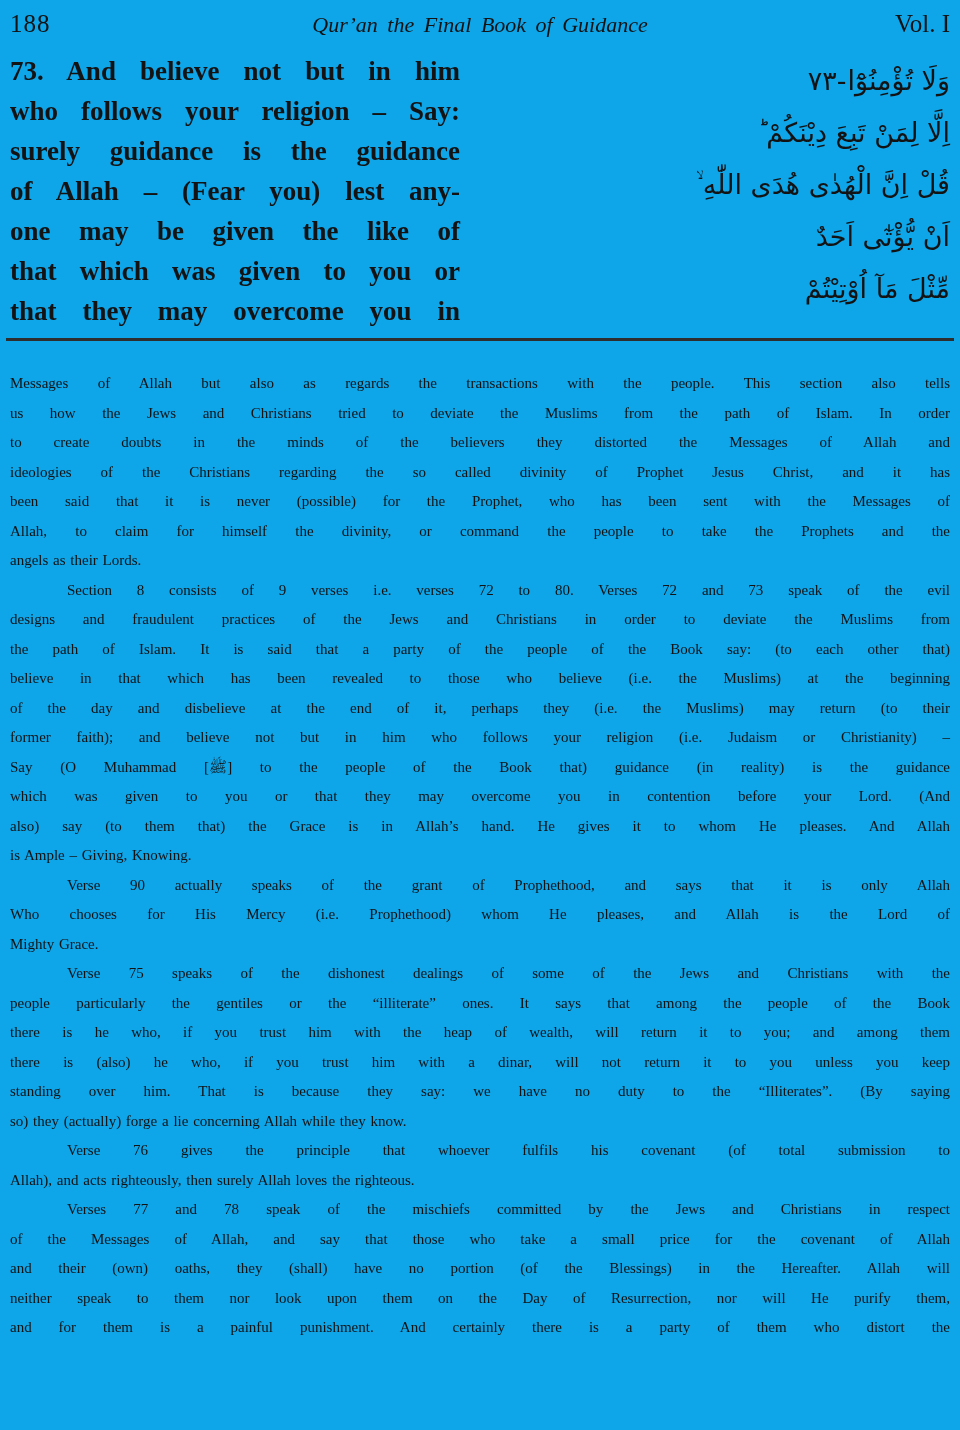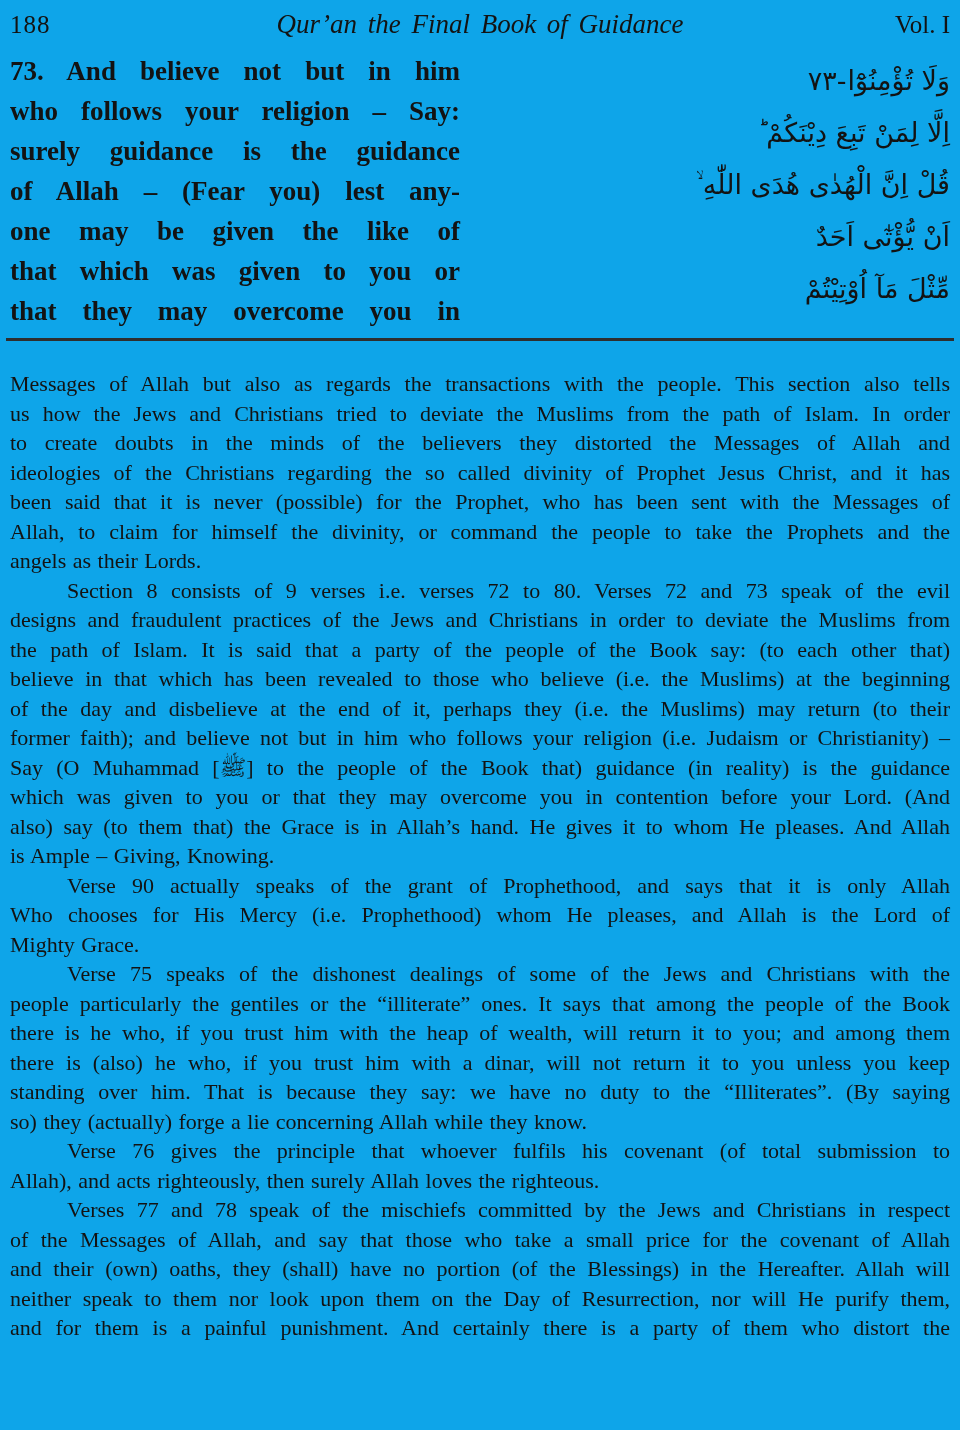--- a/index.html
+++ b/index.html
@@ -19,21 +19,21 @@
     display: flex;
     align-items: baseline;
     font-size: 25px;
     line-height: 32px;
   }
   .pnum  { width: 170px; letter-spacing: 1px; }
   .ptitle{
     flex: 1;
     text-align: center;
     font-style: italic;
-    font-size: 27px;
+    font-size: 22px;
     word-spacing: 4px;
   }
   .pvol  { width: 170px; text-align: right; }
 
   
   .verse-row { display: flex; margin-top: 10px; }
   .verse-en {
     width: 450px;
     font-weight: bold;
     font-size: 27px;
@@ -55,21 +55,21 @@
   
   .rule {
     border: 0;
     border-top: 3px solid #2e2e2e;
     margin: 7px -4px 0 -4px;
   }
 
   
   .commentary {
     margin-top: 28px;
-    font-size: 22px;
+    font-size: 15px;
     line-height: 29.5px;
     hyphens: none;
     font-family: "Liberation Serif", "DejaVu Serif", "DejaVu Sans", serif;
   }
   .commentary .bline { text-align: justify; text-align-last: justify; word-spacing: 1px; }
   .bline.last   { text-align-last: left; }
   .bline.indent { text-indent: 57px; }
 </style>
 </head>
 <body>

